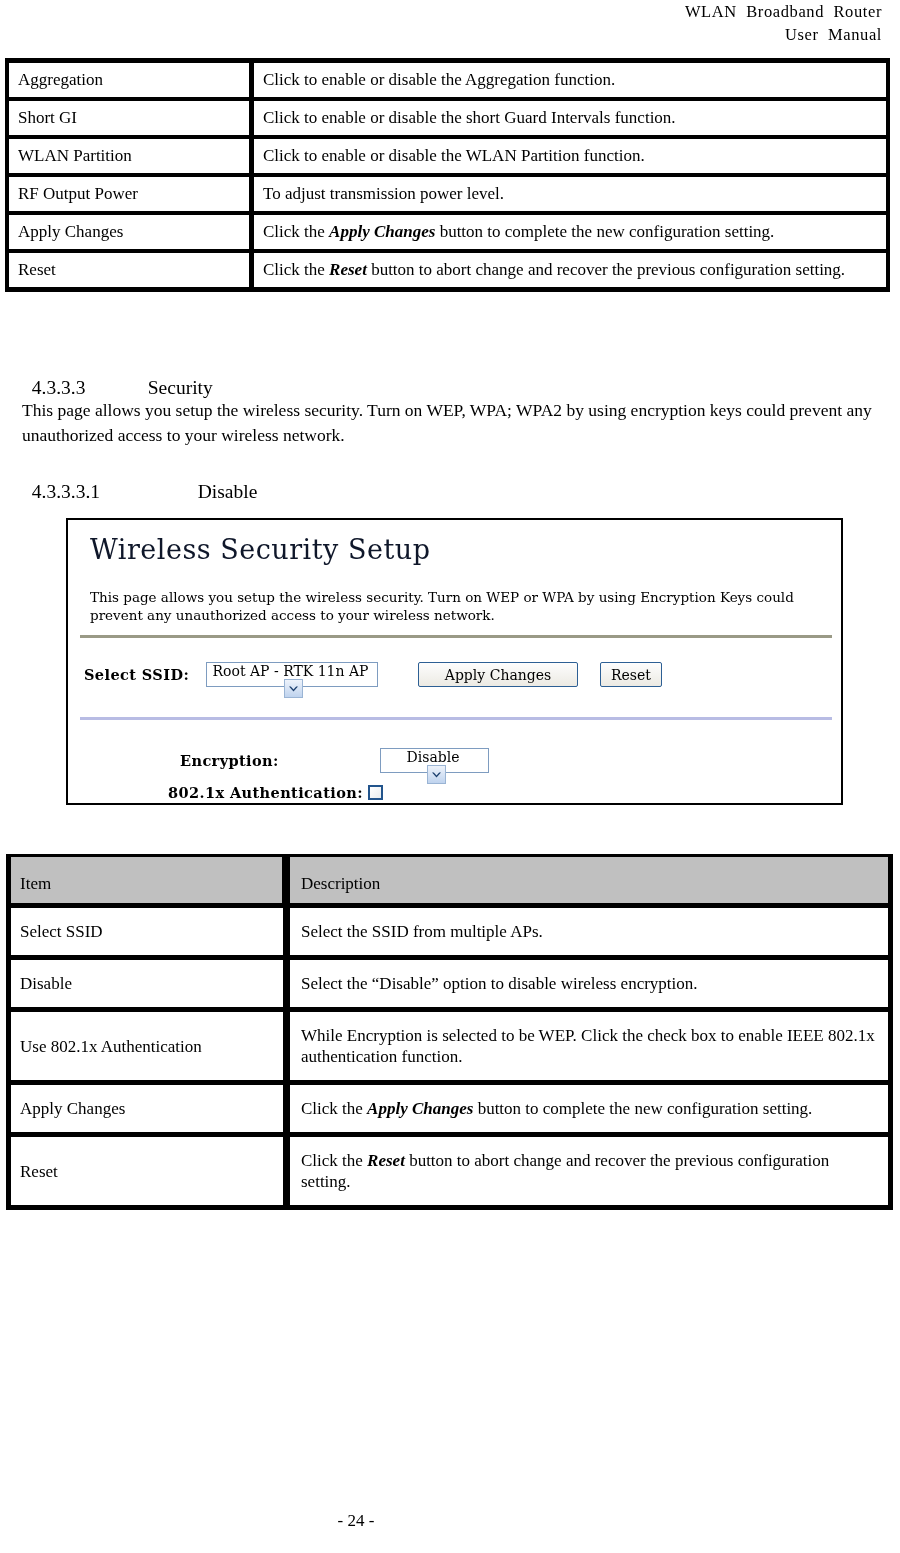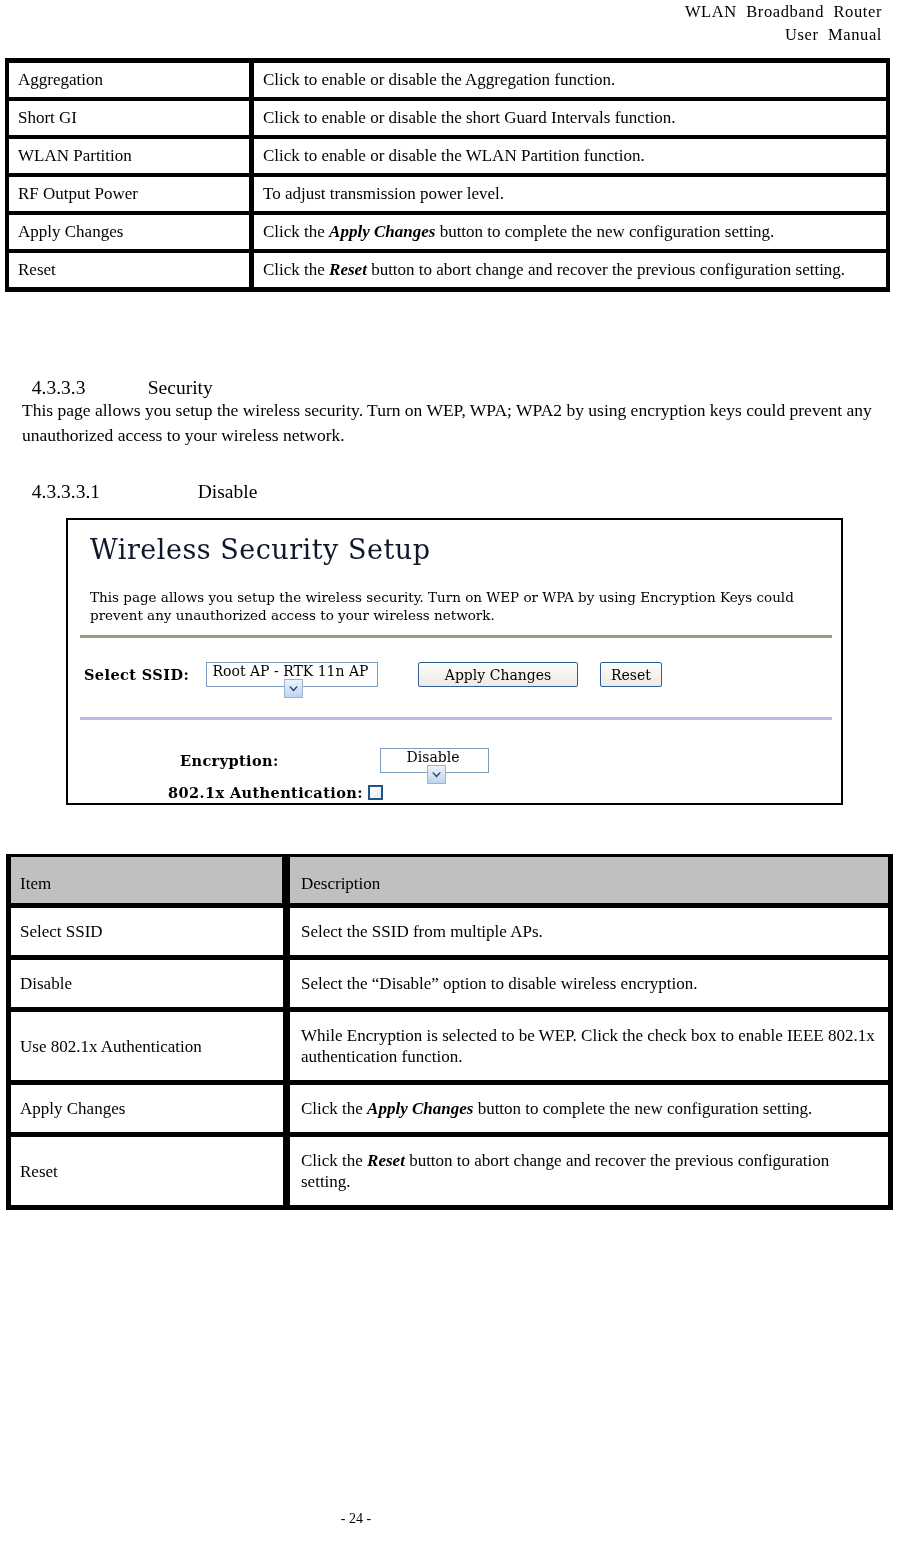--- a/index.html
+++ b/index.html
@@ -228,21 +228,21 @@
 
   .bold-italic { font-weight: bold; font-style: italic; }
 
   
   #page-footer {
     position: absolute;
     left: 0;
     top: 1511px;
     width: 712px;
     text-align: center;
-    font-size: 14px;
+    font-size: 17px;
   }
 </style>
 </head>
 <body>
 
 <div class="doc-header">
   <span class="hdr-line">WLAN  Broadband  Router</span>
   <span class="hdr-line">User  Manual</span>
 </div>
 

